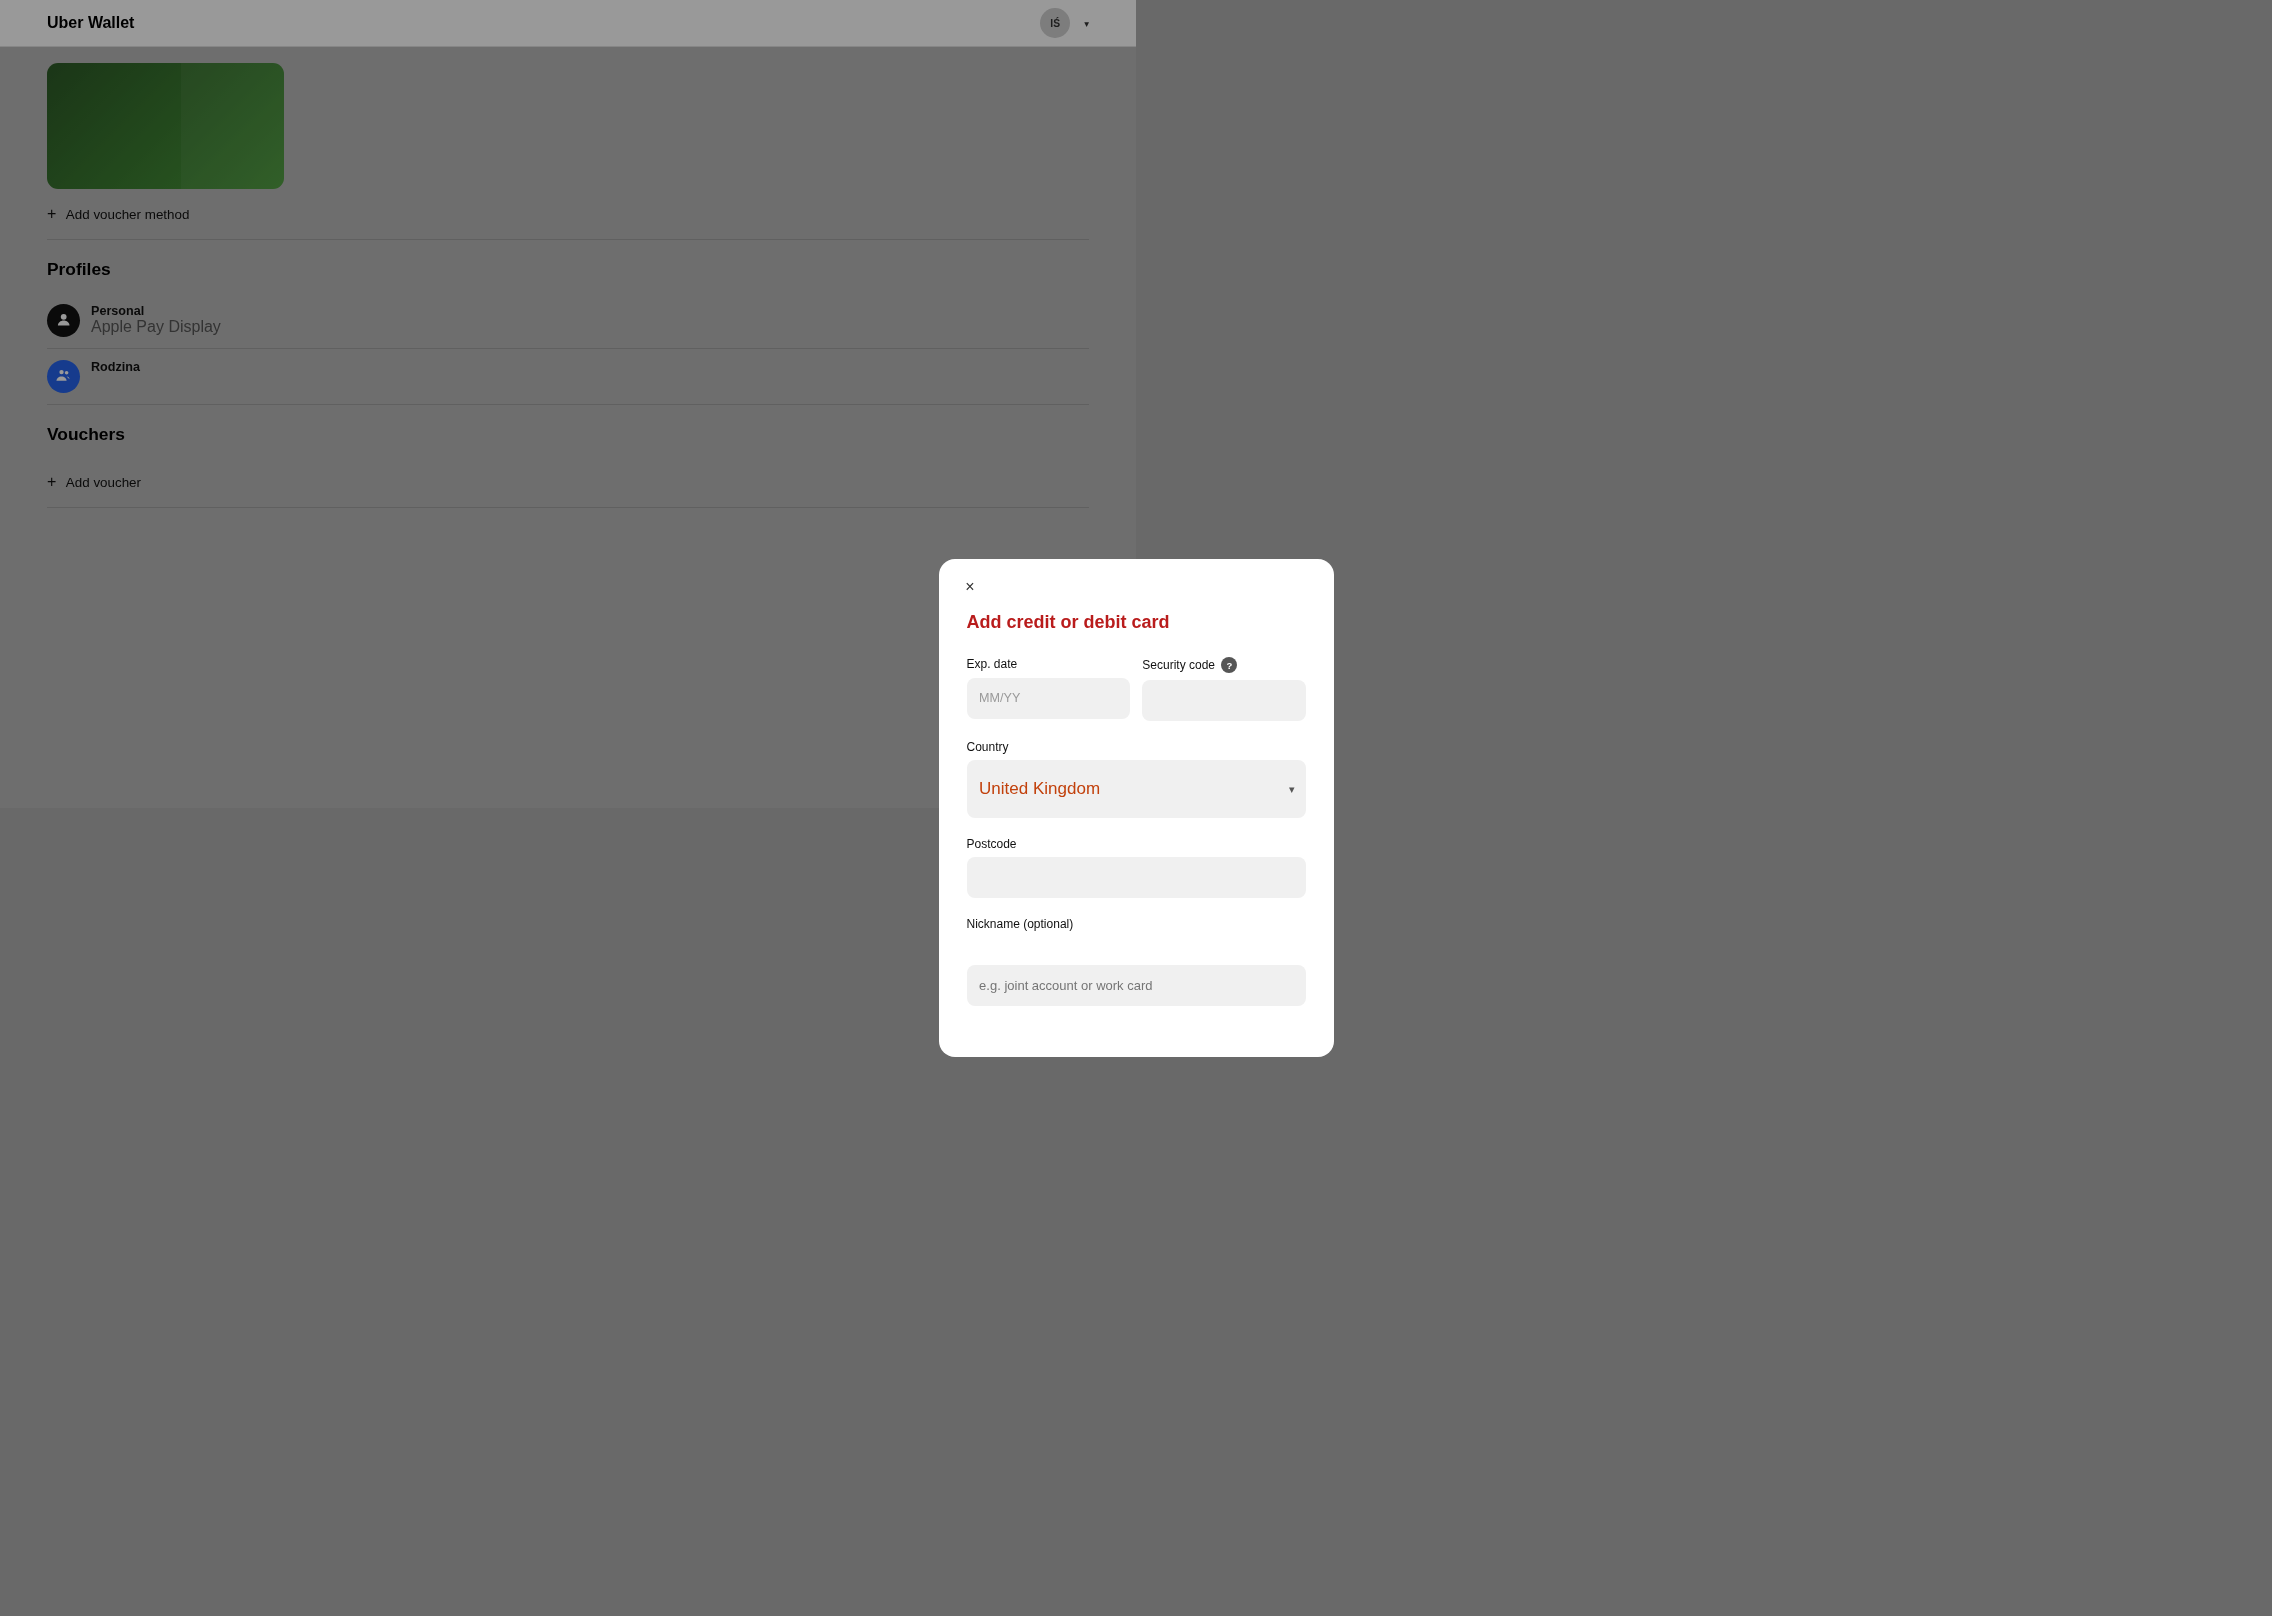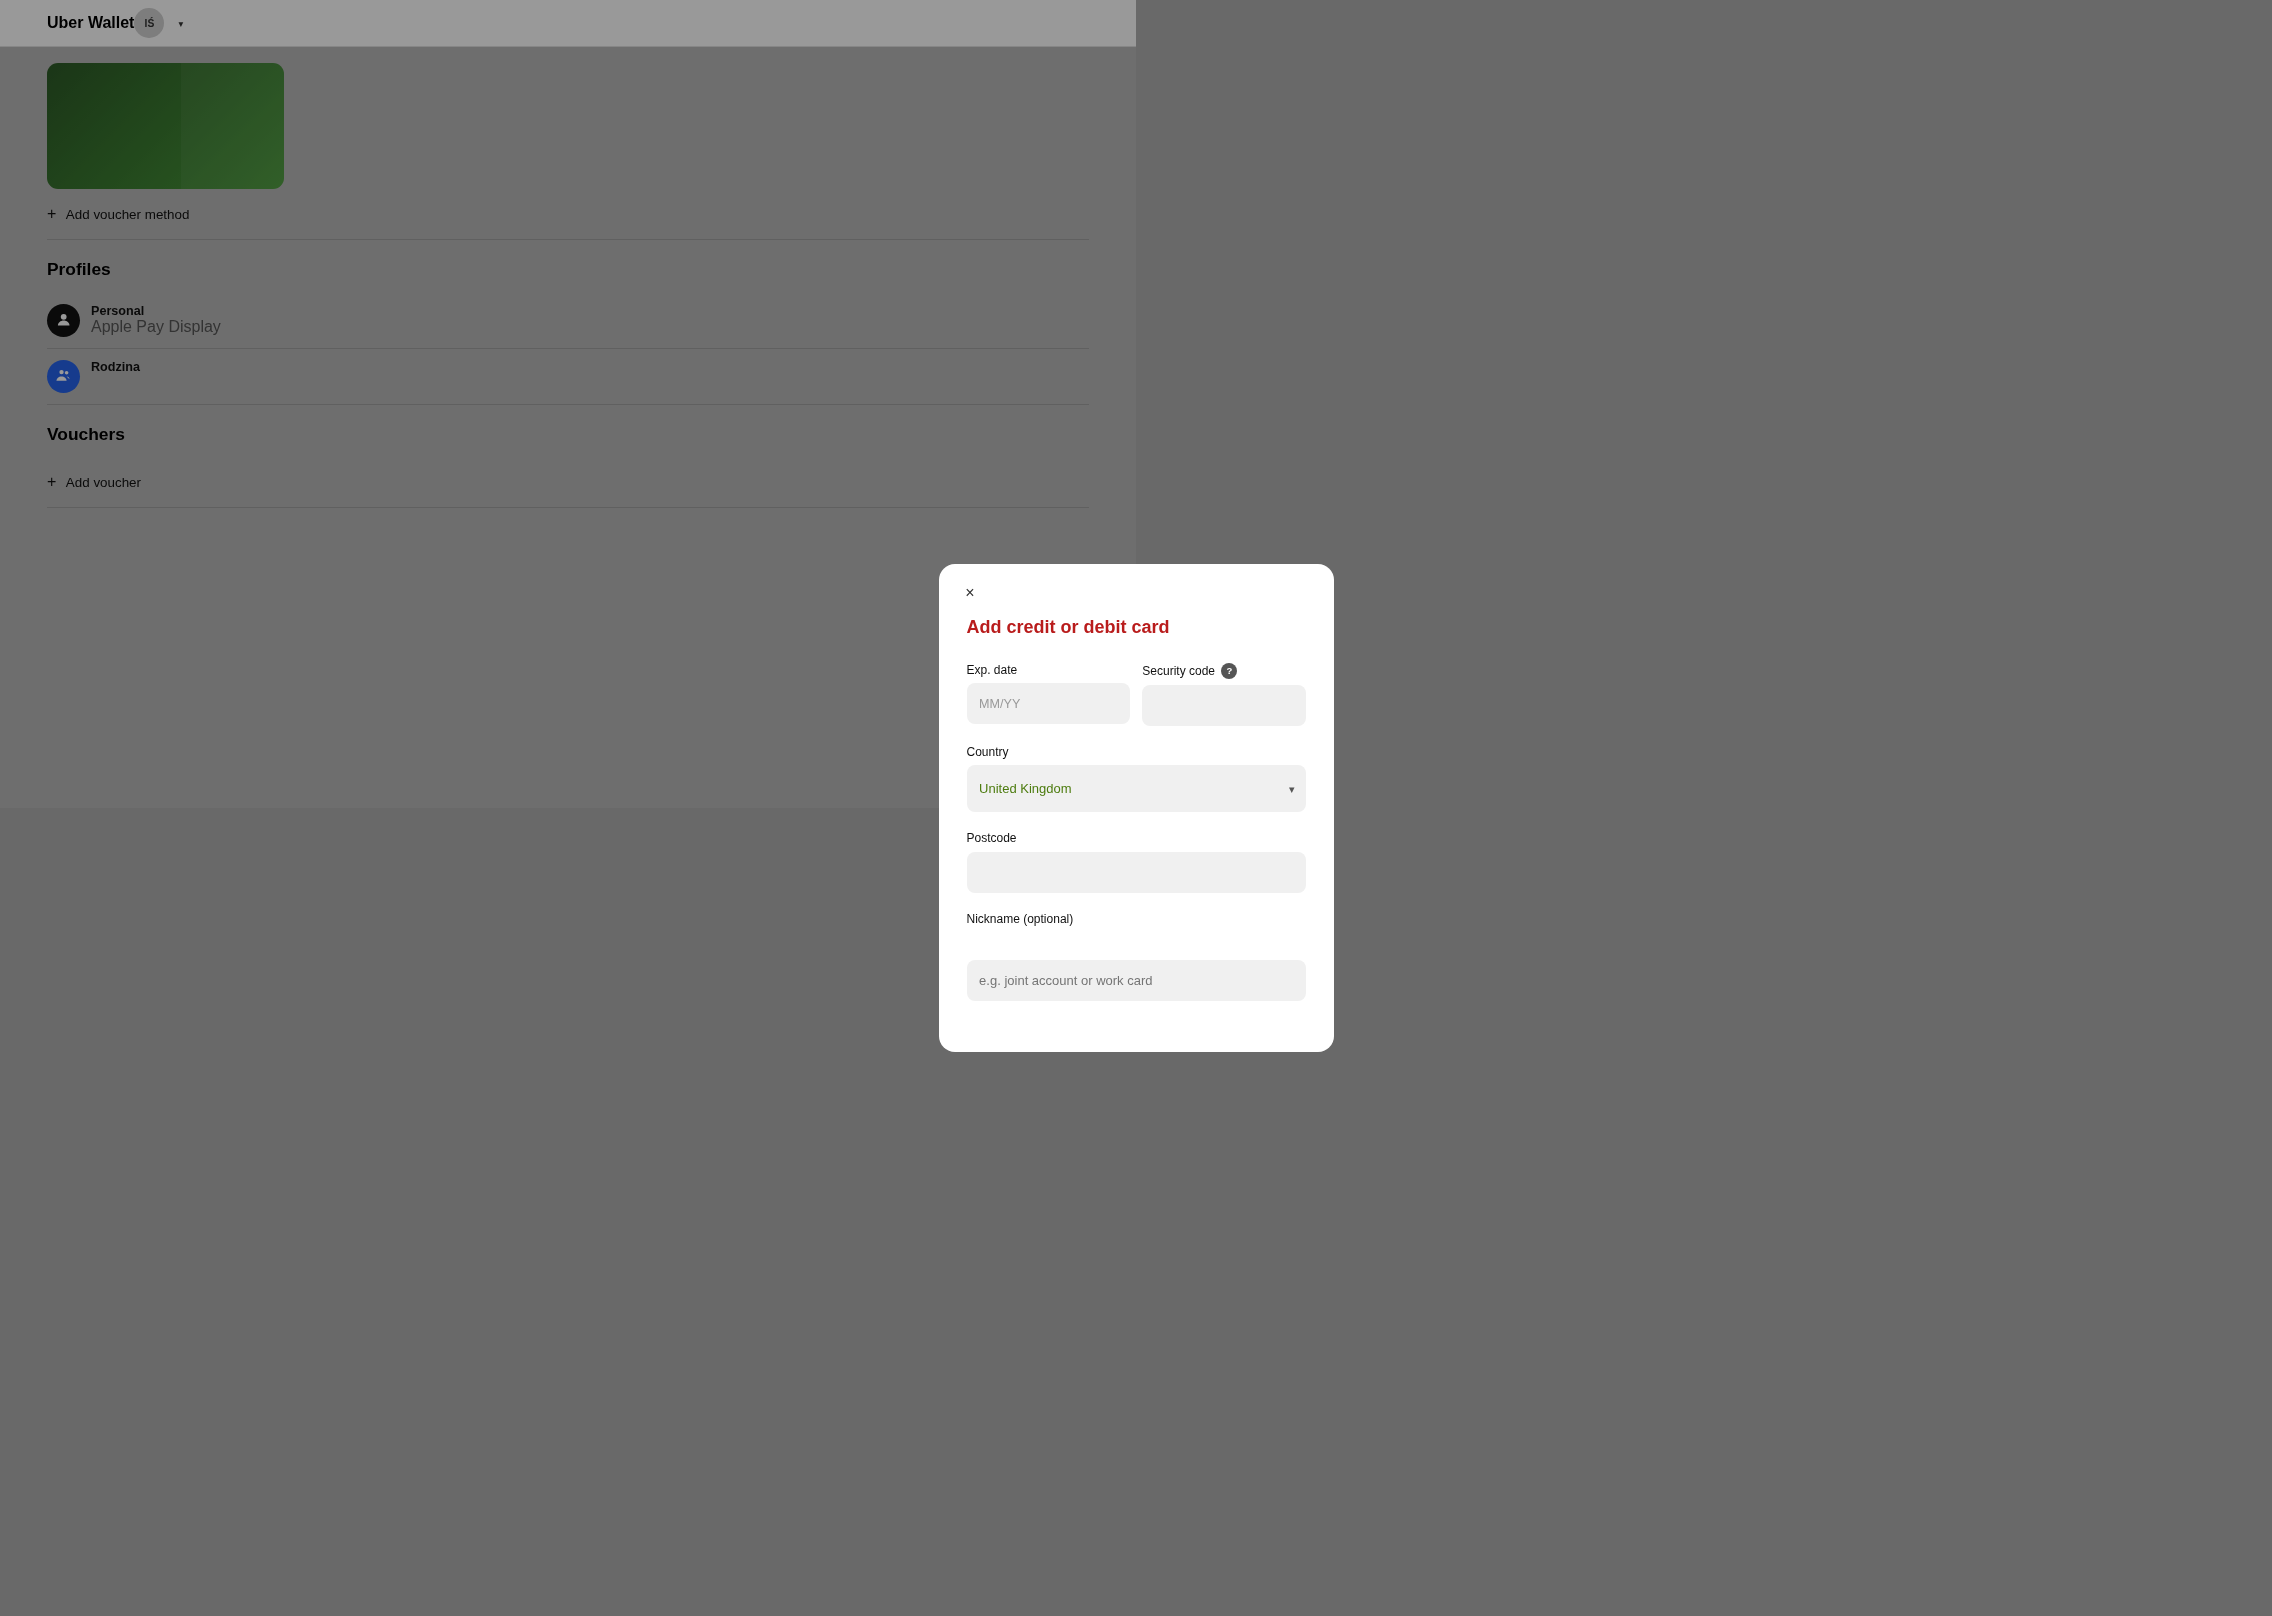--- a/index.html
+++ b/index.html
@@ -12,20 +12,21 @@
       position: relative;
       overflow: hidden;
     }
 
     
     .topbar {
       background: #ffffff;
       height: 47px;
       display: flex;
       align-items: center;
+      justify-content: space-between;
       padding: 0 47px;
       border-bottom: 0.8px solid #e0e0e0;
       position: relative;
       z-index: 1;
     }
 
     .topbar-title {
       font-size: 16px;
       font-weight: 700;
       color: #000;
@@ -238,27 +239,27 @@
     .form-row .form-group {
       flex: 1;
     }
 
     .form-select-wrapper {
       position: relative;
     }
 
     .form-select {
       width: 100%;
-      height: 47px;
+      height: 58px;
       background: #f0f0f0;
       border: none;
       border-radius: 8px;
       padding: 0 12.6px;
-      font-size: 13px;
-      color: #4d7c0f;
+      font-size: 17px;
+      color: #c2410c;
       outline: none;
       appearance: none;
       -webkit-appearance: none;
       cursor: pointer;
     }
 
     .select-arrow {
       position: absolute;
       right: 11px;
       top: 50%;

